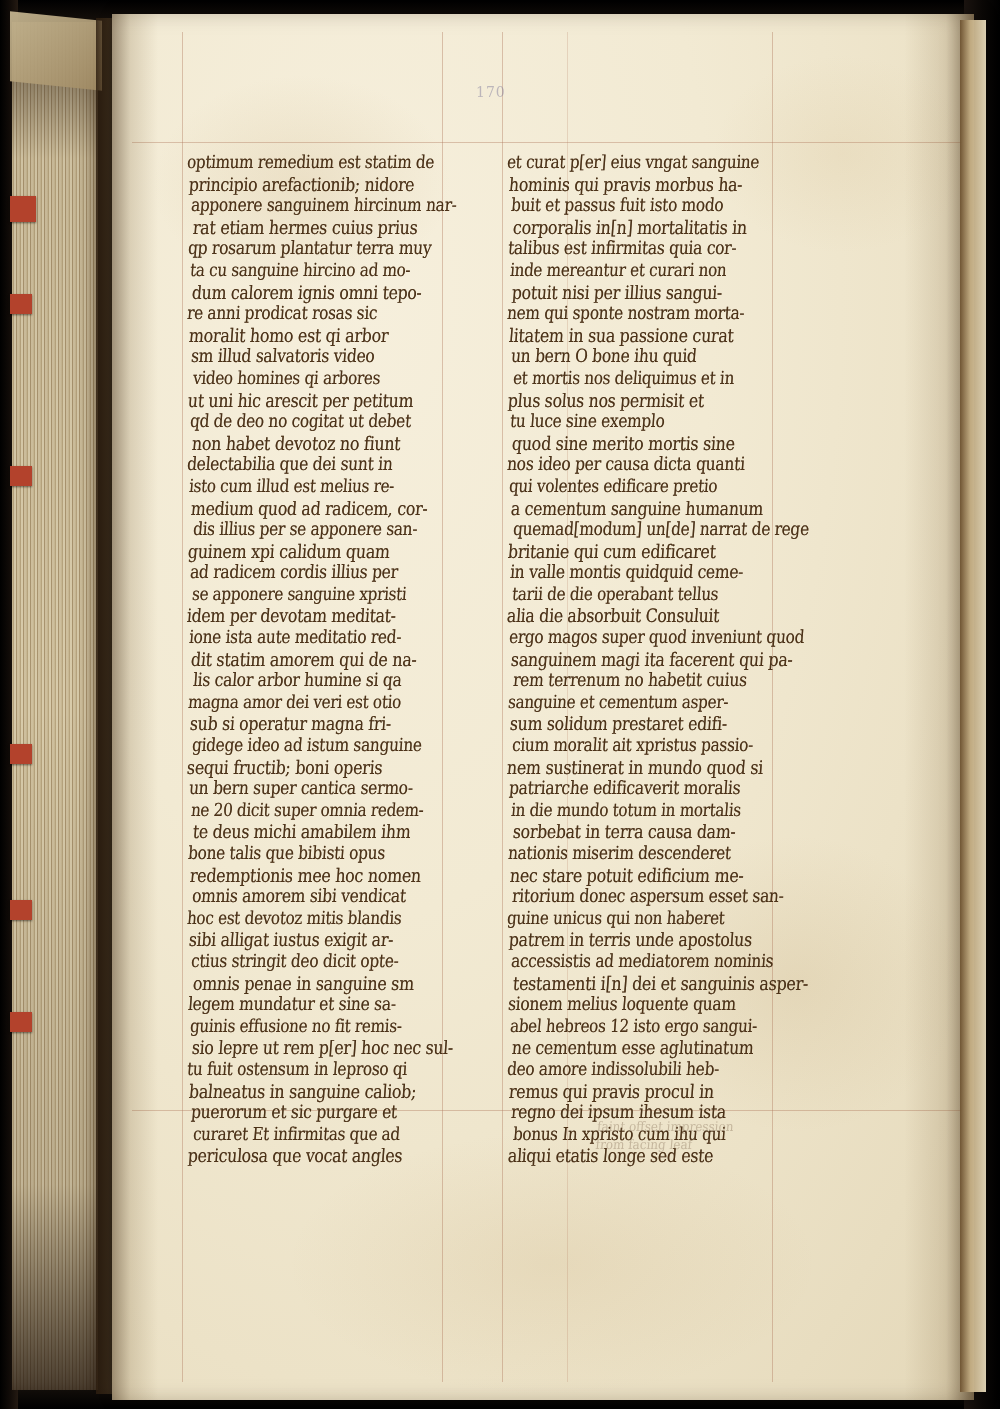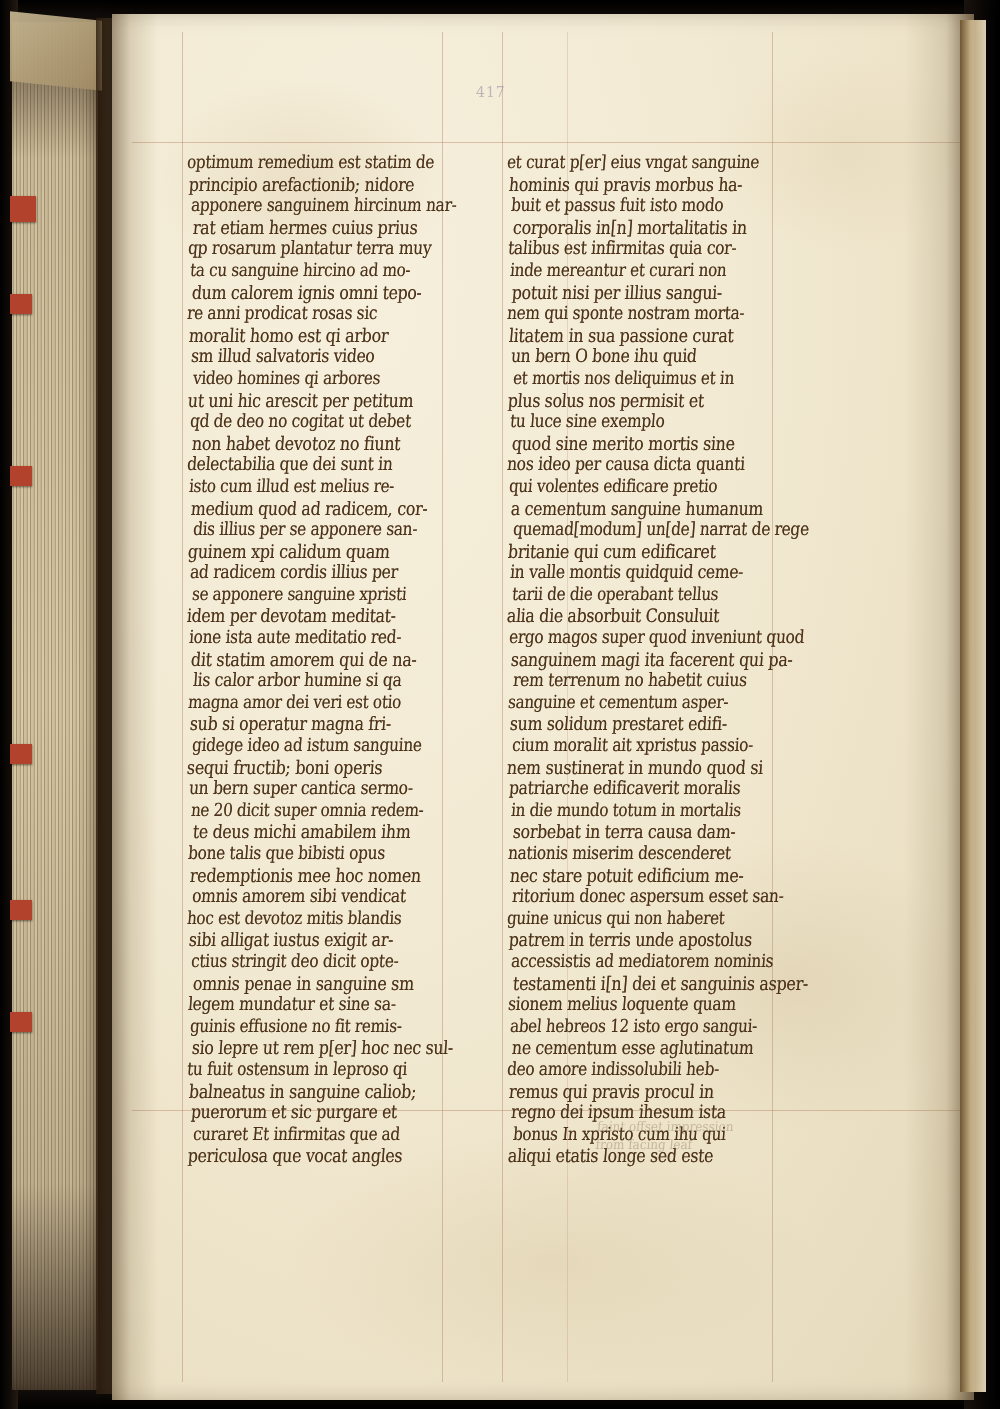--- a/index.html
+++ b/index.html
@@ -240,21 +240,21 @@
     <div class="rule v" style="left:390px; top:18px;  height:1350px;"></div>
     <div class="rule v" style="left:660px; top:18px;  height:1350px;"></div>
     <div class="rule v" style="left:455px; top:18px;  height:1350px; background:rgba(176,120,92,0.22);"></div>
     <div class="rule h" style="left:20px;  top:128px; width:830px;"></div>
     <div class="rule h" style="left:20px;  top:1096px;width:830px;"></div>
 
     <div class="leaf-left-shade"></div>
     <div class="leaf-right-shade"></div>
   </div>
 
-  <div id="folio">417</div>
+  <div id="folio">170</div>
 
   <div class="column" id="col-left">
       <div class="textline" style="margin-left: -3px; font-size: 15.2px;">optimum remedium est statim de</div>
       <div class="textline" style="margin-left: -1px; font-size: 15.74px;">principio arefactionib; nidore</div>
       <div class="textline" style="margin-left: 1px; font-size: 15.38px;">apponere sanguinem hircinum nar-</div>
       <div class="textline" style="margin-left: 3px; font-size: 15.92px;">rat etiam hermes cuius prius</div>
       <div class="textline" style="margin-left: -2px; font-size: 15.56px;">qp rosarum plantatur terra muy</div>
       <div class="textline" style="margin-left: 0px; font-size: 15.2px;">ta cu sanguine hircino ad mo-</div>
       <div class="textline" style="margin-left: 2px; font-size: 15.74px;">dum calorem ignis omni tepo-</div>
       <div class="textline" style="margin-left: -3px; font-size: 15.38px;">re anni prodicat rosas sic</div>

